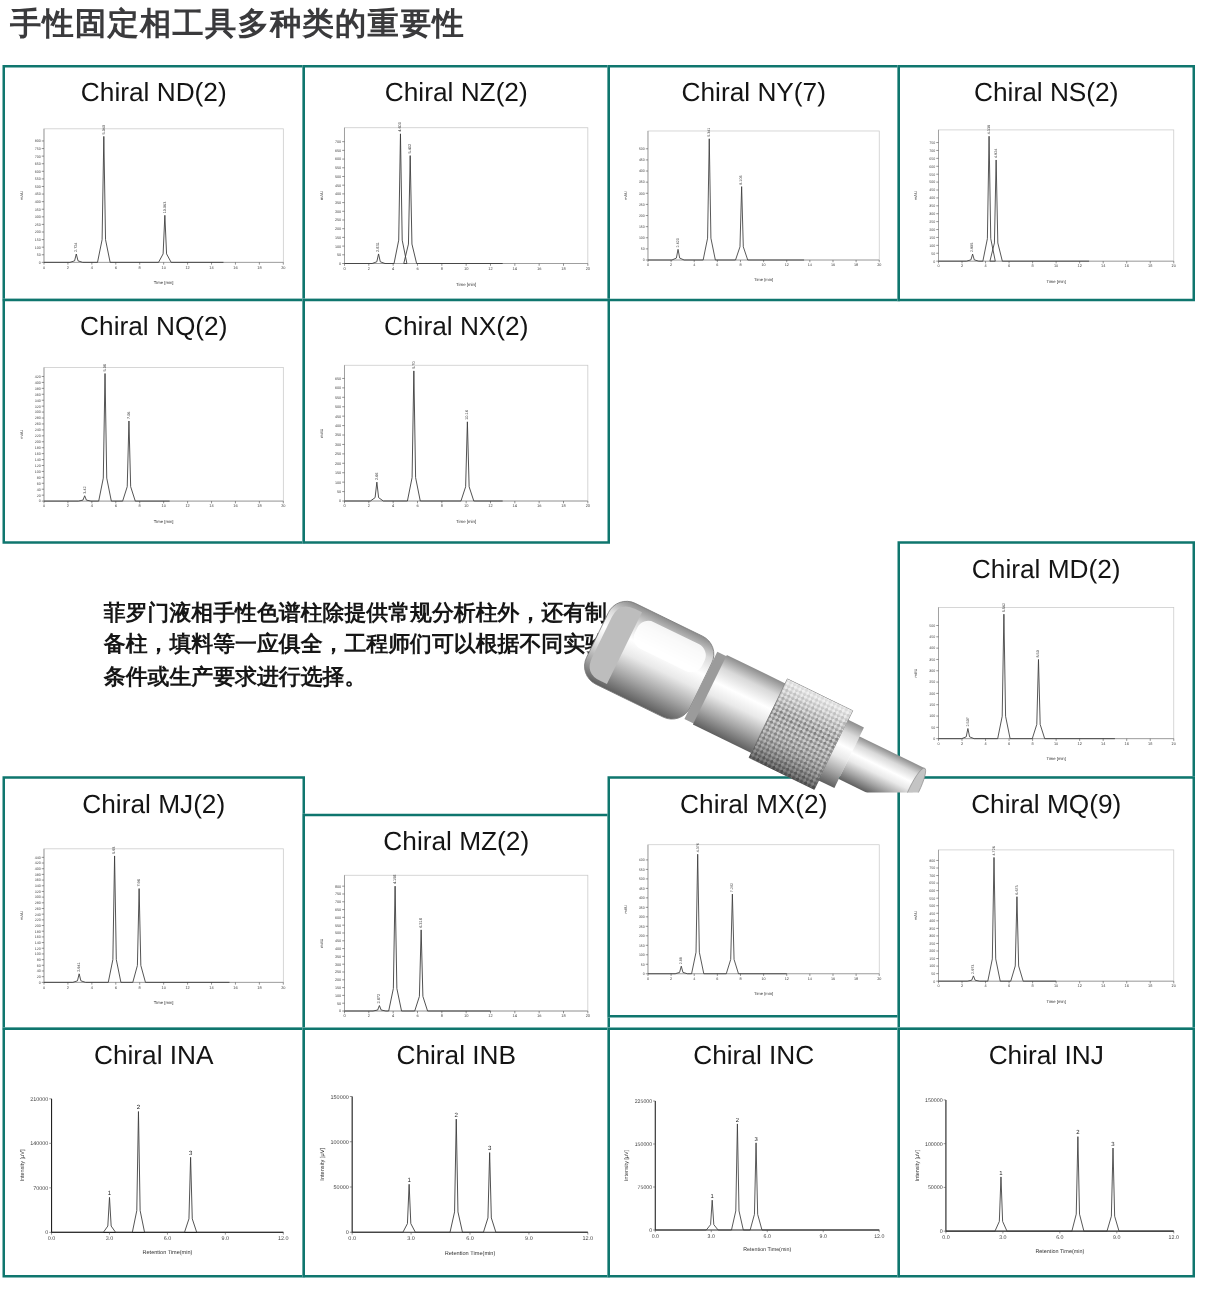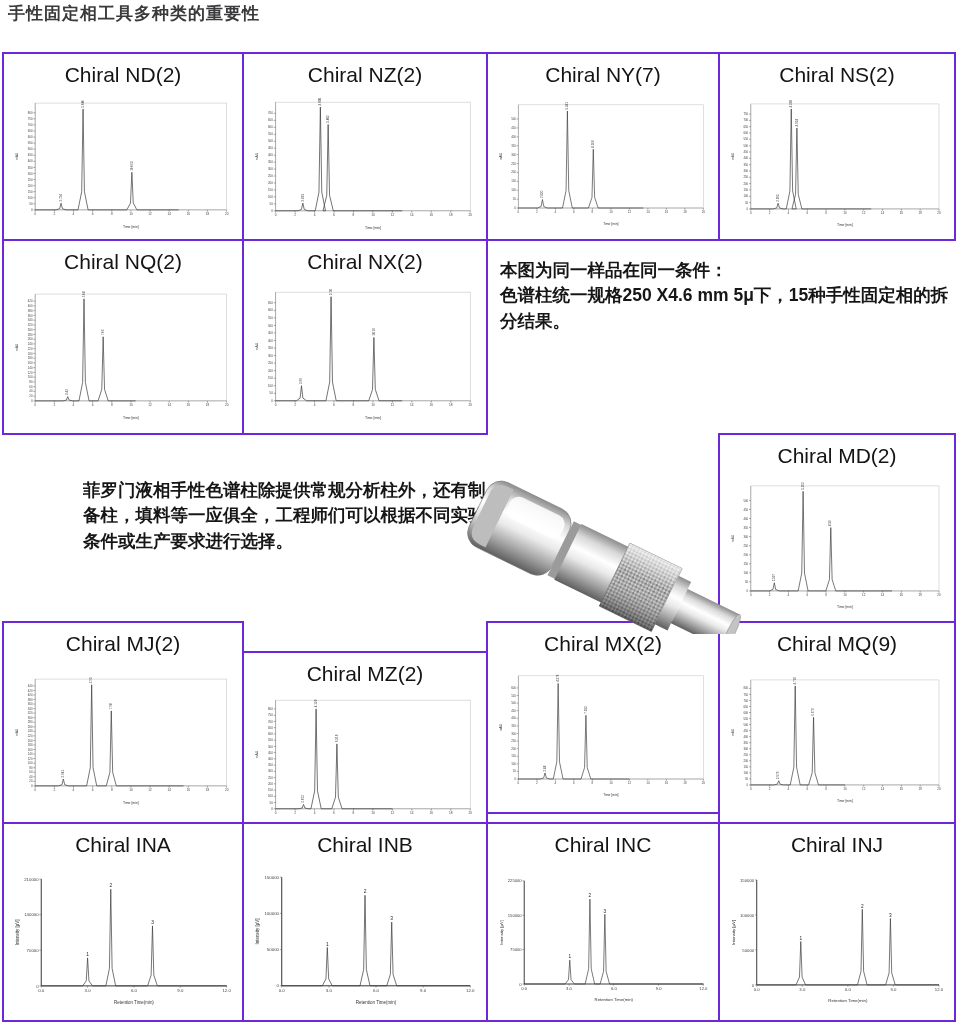--- a/index.html
+++ b/index.html
@@ -2,25 +2,25 @@
 <html><head>
 <meta charset="utf-8">
 <style>
   html,body{margin:0;padding:0;}
   body{
     width:973px;height:1035px;position:relative;background:#ffffff;
     font-family:"Liberation Sans","DejaVu Sans",sans-serif;color:#1d1d1f;
     overflow:hidden;
   }
   .page-title{
-    position:absolute;left:8px;top:2px;font-size:17px;font-weight:bold;
+    position:absolute;left:8px;top:2px;font-size:25px;font-weight:bold;
     color:#3a3a3c;letter-spacing:1px;z-index:3;
   }
   .panel{
-    position:absolute;background:#ffffff;border:2px solid #6d28d9;
+    position:absolute;background:#ffffff;border:2px solid #0f766e;
     display:flex;flex-direction:column;align-items:center;z-index:2;
     box-sizing:border-box;
   }
   .ptitle{
     font-size:21px;color:#141414;margin-top:9px;line-height:1.1;
     flex:0 0 auto;
   }
   .chart{
     flex:1 1 auto;width:94%;display:flex;align-items:center;justify-content:center;
     min-height:0;
@@ -455,24 +455,20 @@
         <text x="7" y="61" transform="rotate(-90 7 61)" text-anchor="middle" font-size="3.2" fill="#333">mAU</text>
         <path d="M24,114 L44.254000000000005,114 L47.902,111.35 L49.27,99.27777777777777 L50.638000000000005,111.35 L54.286,114 L73.13400000000001,114 L76.782,95.715 L78.15,12.416666666666657 L79.518,95.715 L83.166,114 L114.934,114 L118.582,102.87 L119.95,52.166666666666664 L121.318,102.87 L124.966,114 L147.5,114" fill="none" stroke="#3c3c3c" stroke-width="0.7" stroke-linejoin="round"></path>
         <text x="49.970000000000006" y="97.67777777777778" transform="rotate(-90 49.970000000000006 97.67777777777778)" font-size="3" fill="#333">2.66</text>
         <text x="78.85000000000001" y="10.816666666666658" transform="rotate(-90 78.85000000000001 10.816666666666658)" font-size="3" fill="#333">5.70</text>
         <text x="120.65" y="50.56666666666666" transform="rotate(-90 120.65 50.56666666666666)" font-size="3" fill="#333">10.16</text>
       </svg>
     </div>
 </div>
 
 <div class="note" style="left:500px;top:258px;width:462px;">
-  <p>
-    <span>本图为同一样品在同一条件：</span><br>
-    <span>色谱柱统一规格250 X4.6 mm 5μ下，15种手性固定相的拆分结果。</span>
-  </p>
 </div>
 
 <div class="note" style="left:55px;top:478px;width:408px;margin-left:28px;">
   <p>菲罗门液相手性色谱柱除提供常规分析柱外，还有制备柱，填料等一应俱全，工程师们可以根据不同实验条件或生产要求进行选择。</p>
 </div>
 
 <div class="panel" style="left:718px;top:433px;width:238px;height:190px">
   <div class="ptitle">Chiral MD(2)</div>
   <div class="chart">
       <svg viewBox="0 0 222 134" xmlns="http://www.w3.org/2000/svg">

